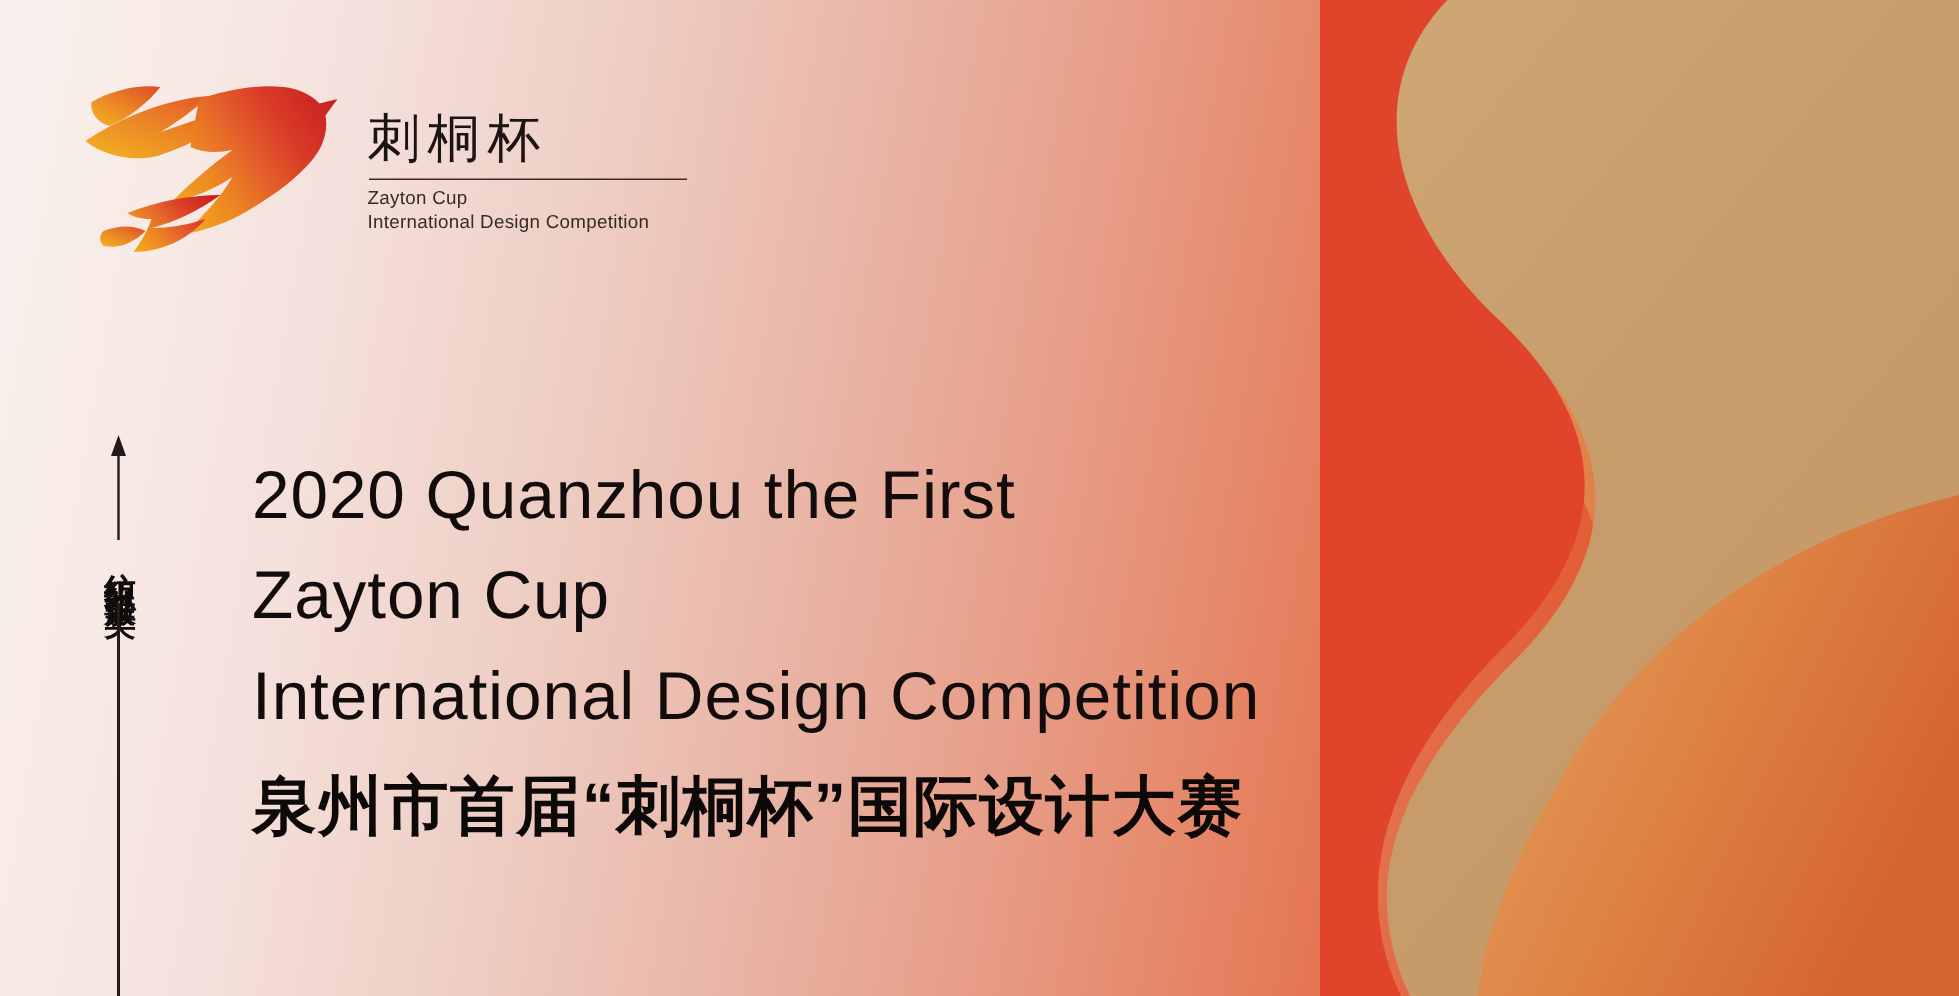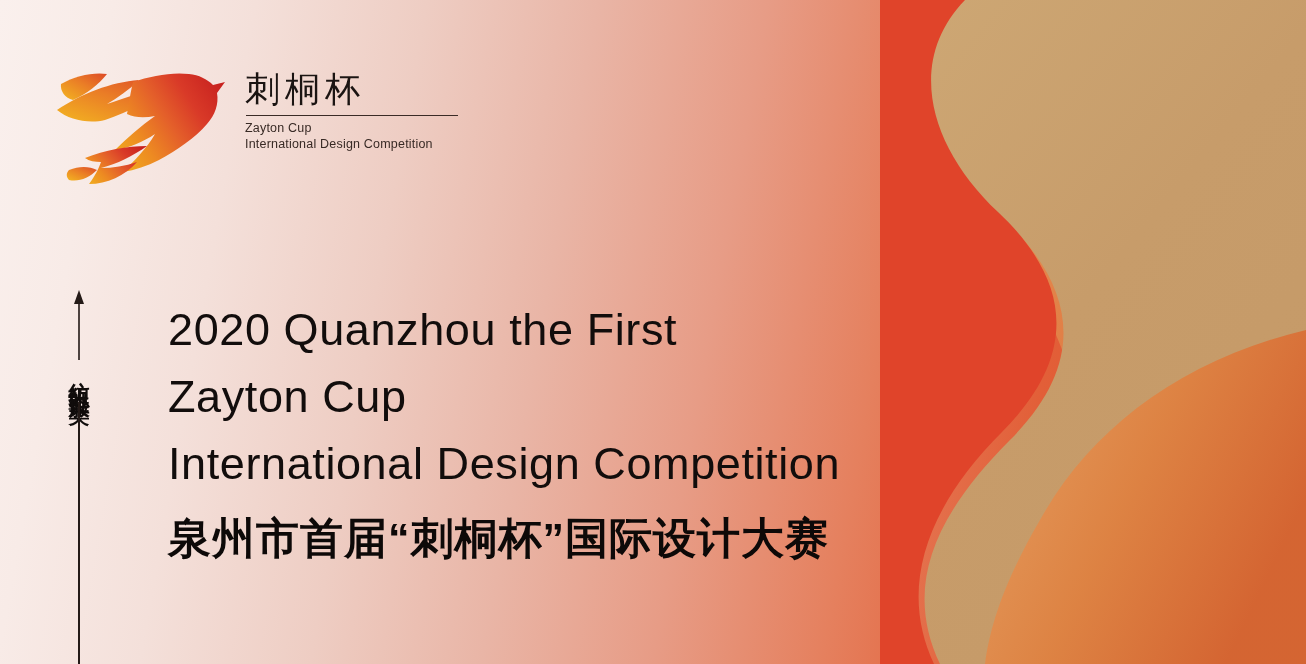--- a/index.html
+++ b/index.html
@@ -36,23 +36,23 @@
     position: absolute;
     inset: 0;
     width: 1306px;
     height: 664px;
   }
 
   
   .logo-block {
     position: absolute;
     left: 55px;
-    top: 60px;
+    top: 44px;
     display: flex;
-    align-items: flex-start;
+    align-items: center;
   }
   .logo-mark {
     width: 178px;
     height: 132px;
     flex: none;
   }
   .logo-text {
     margin-left: 12px;
     margin-top: 6px;
   }

